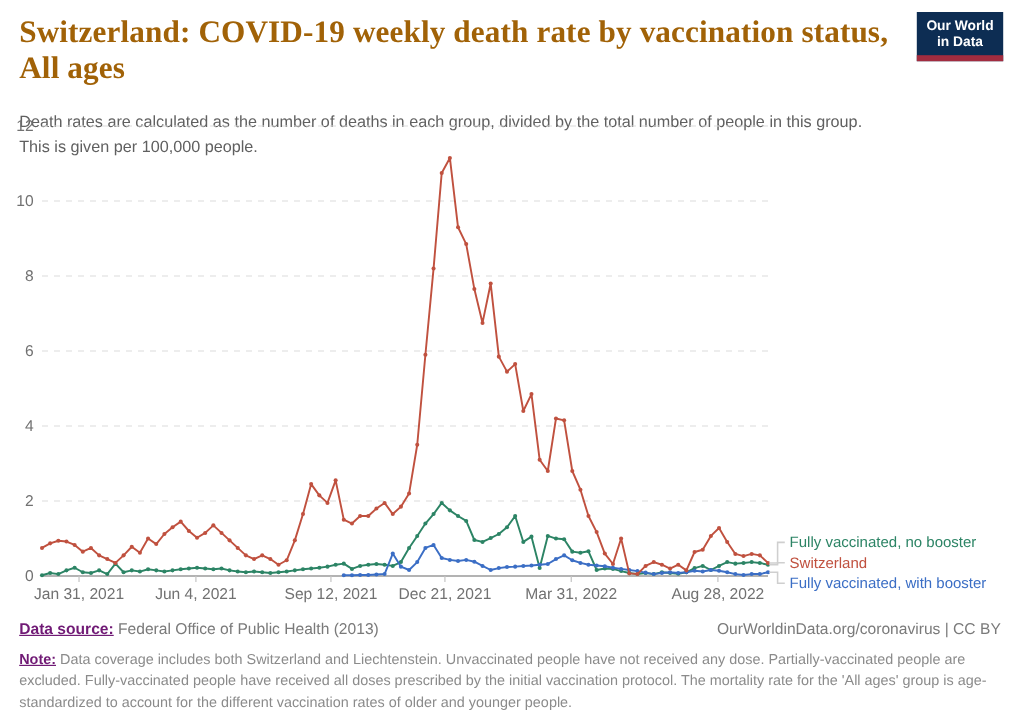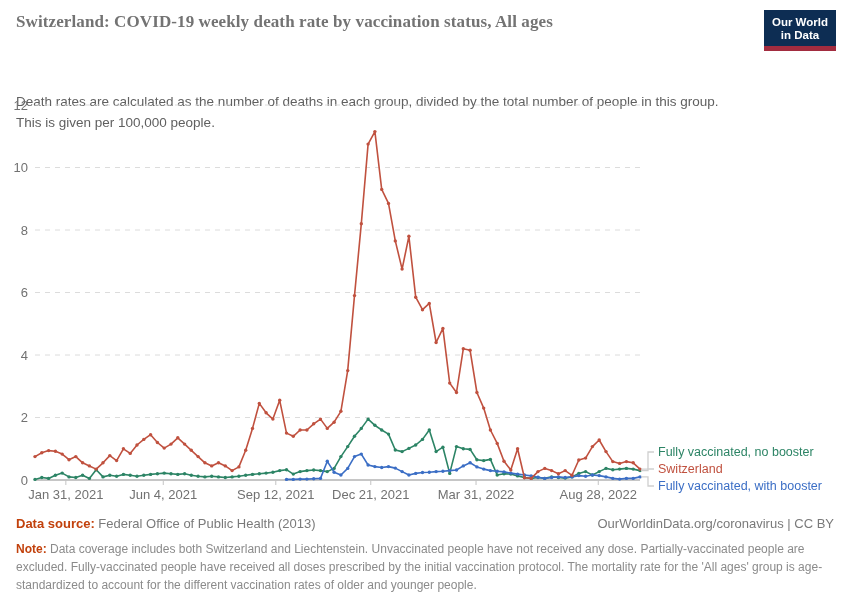--- a/index.html
+++ b/index.html
@@ -1,34 +1,34 @@
 <!DOCTYPE html>
 <html><head>
 <meta charset="utf-8">
 <style>
   html,body{margin:0;padding:0;background:#fff;}
   .page{position:relative;width:850px;height:600px;background:#fff;overflow:hidden;
         font-family:"Liberation Sans",sans-serif;}
   .title{position:absolute;left:16px;top:12px;width:740px;
-         font-family:"Liberation Serif",serif;font-weight:bold;font-size:17px;
-         color:#737373;letter-spacing:.1px;}
+         font-family:"Liberation Serif",serif;font-weight:bold;font-size:26px;
+         color:#a16207;letter-spacing:.1px;}
   .logo{position:absolute;top:10px;right:14px;width:66px;background:#0d2d53;
         border-bottom:5px solid #a22c3f;text-align:center;padding:6px 3px 4px 3px;margin-left:38px;}
   .logo .l1,.logo .l2{display:block;color:#fff;font-weight:bold;font-size:11.5px;line-height:13px;}
   .subtitle{position:absolute;left:16px;top:52px;width:724px;font-size:13.5px;
             line-height:1.55;color:#606060;margin-top:40px;}
   .chart-wrap{position:absolute;left:0;top:0;width:850px;height:600px;}
   .legend{position:absolute;left:0;top:0;width:710px;height:600px;pointer-events:none;}
   .legend span{position:absolute;left:658px;font-size:12.5px;white-space:nowrap;pointer-events:auto;cursor:pointer;}
   .legend .li0{top:445px;}
   .legend .li1{top:462px;}
   .legend .li2{top:479px;}
   .src-row{position:absolute;left:16px;top:516px;width:818px;font-size:13px;color:#7a7a7a;}
   .src-right{position:absolute;right:16px;top:516px;font-size:13px;color:#7a7a7a;cursor:pointer;}
-  .bold-label{font-weight:bold;color:#c2410c;}
+  .bold-label{font-weight:bold;color:#701a75;text-decoration:underline;}
   .note{position:absolute;left:16px;top:540px;width:818px;font-size:12px;line-height:1.5;color:#8b8b8b;}
   svg{display:block;}
 </style>
 </head>
 <body>
 
 <div class="page">
 
   <div class="title">Switzerland: COVID-19 weekly death rate by vaccination status, All ages</div>
 

